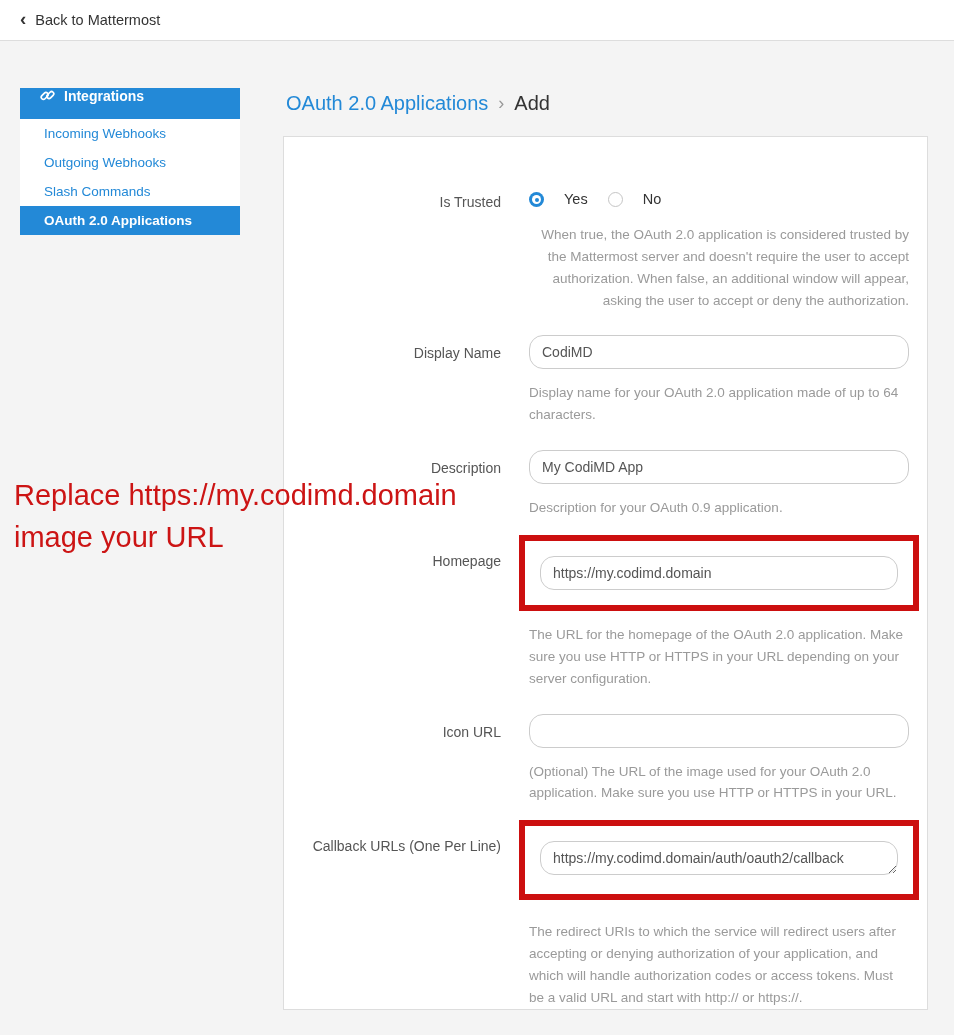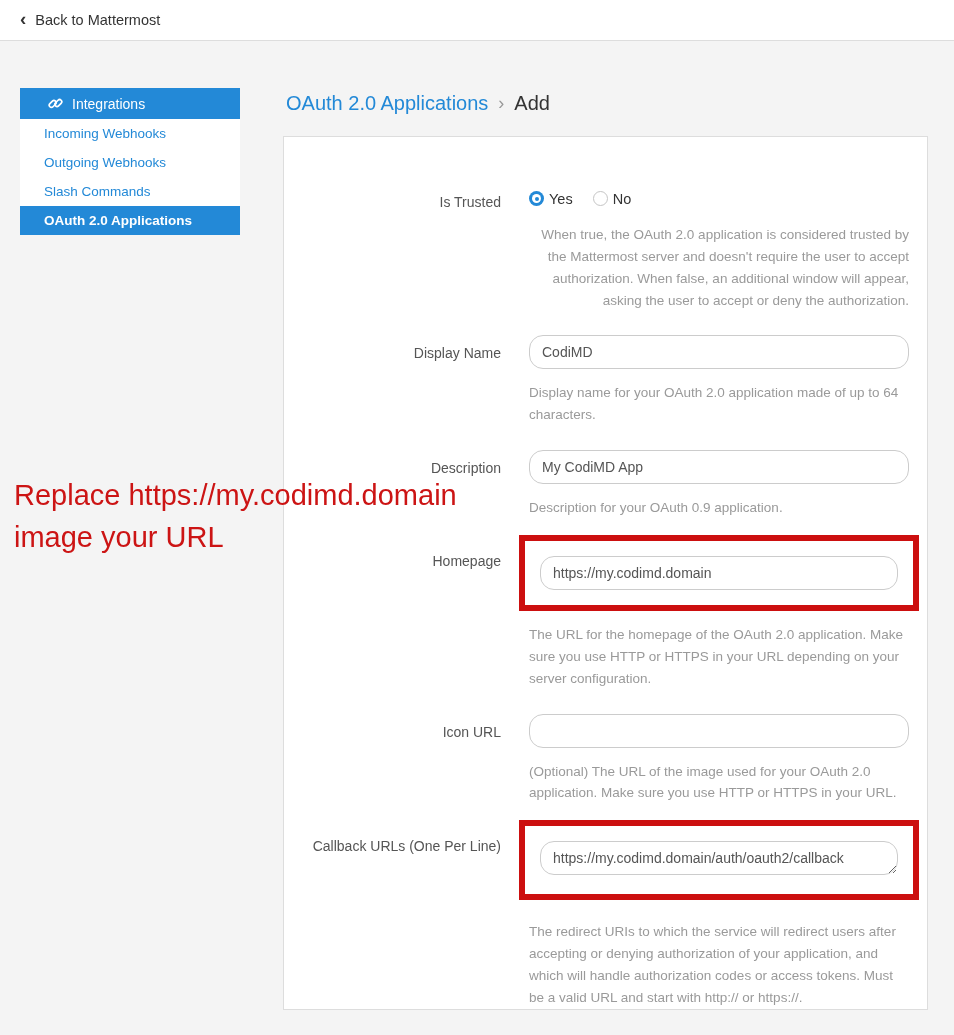--- a/index.html
+++ b/index.html
@@ -18,22 +18,22 @@
     background:#fff; border-bottom:1px solid #ddd;
     display:flex; align-items:center; padding-left:20px;
   }
   .back-link { display:flex; align-items:center; gap:9px; font-size:14.5px; color:#333; cursor:pointer; text-decoration:none; }
   .back-chevron { font-size:19px; line-height:14px; color:#333; font-weight:bold; transform:translateY(-1px); }
 
   
   .sidebar { position:absolute; left:20px; top:88px; width:220px; background:#fff; }
   .sidebar-header {
     background:#2389d7; color:#fff; height:31px;
-    display:flex; align-items:center; gap:9px;
-    padding:0 28px; font-size:14px;
+    display:flex; align-items:flex-start; gap:9px;
+    padding:0 20px; font-size:14px;font-weight:bold;
   }
   .sidebar-item {
     padding:7px 12px 7px 24px; font-size:13.5px; color:#2389d7; cursor:pointer;
   }
   .sidebar-item.active { background:#2389d7; color:#fff; font-weight:bold; }
 
   
   .breadcrumb { position:absolute; left:286px; top:92px; font-size:20px; display:flex; align-items:center; gap:10px; }
   .breadcrumb .parent { color:#2389d7; cursor:pointer; }
   .breadcrumb .sep { color:#999; font-size:18px; }
@@ -57,21 +57,21 @@
     width:100%; height:34px; border:1px solid #ccc; border-radius:14px;
     padding:6px 12px; font-size:14px; color:#555; background:#fff;
     font-family:"Liberation Sans","DejaVu Sans",sans-serif;
   }
   .form-textarea { resize:vertical; line-height:20px; overflow:hidden; white-space:nowrap; }
 
   .help-text { margin-top:13px; font-size:13.5px; color:#9a9a9a; line-height:1.62; }
 
   
   .radio-row { display:flex; align-items:center; gap:20px; padding-top:7px; }
-  .radio-option { display:flex; align-items:flex-start; gap:5px; font-size:14.5px; color:#333; cursor:pointer; }
+  .radio-option { display:flex; align-items:flex-end; gap:20px; font-size:14.5px; color:#333; cursor:pointer; }
   .radio { width:15px; height:15px; border-radius:50%; position:relative; flex:0 0 15px; }
   .radio.checked { background:#2389d7; }
   .radio.checked::after { content:''; position:absolute; left:3px; top:3px; right:3px; bottom:3px; background:#fff; border-radius:50%; }
   .radio.checked::before { content:''; position:absolute; left:5.5px; top:5.5px; width:4px; height:4px; background:#2389d7; border-radius:50%; z-index:1; }
   .radio.unchecked { background:#fff; border:1px solid #c5c5c5; }
 
   
   .hl-box { border:6px solid #cc0f0f; padding:15px; margin:-8px -10px; position:relative; z-index:5; background:transparent; }
   .hl-box-inline { display:inline-block; border:6px solid #cc0f0f; padding:3px 4px; margin:-9px -10px -9px 0; position:relative; z-index:5; }
 

